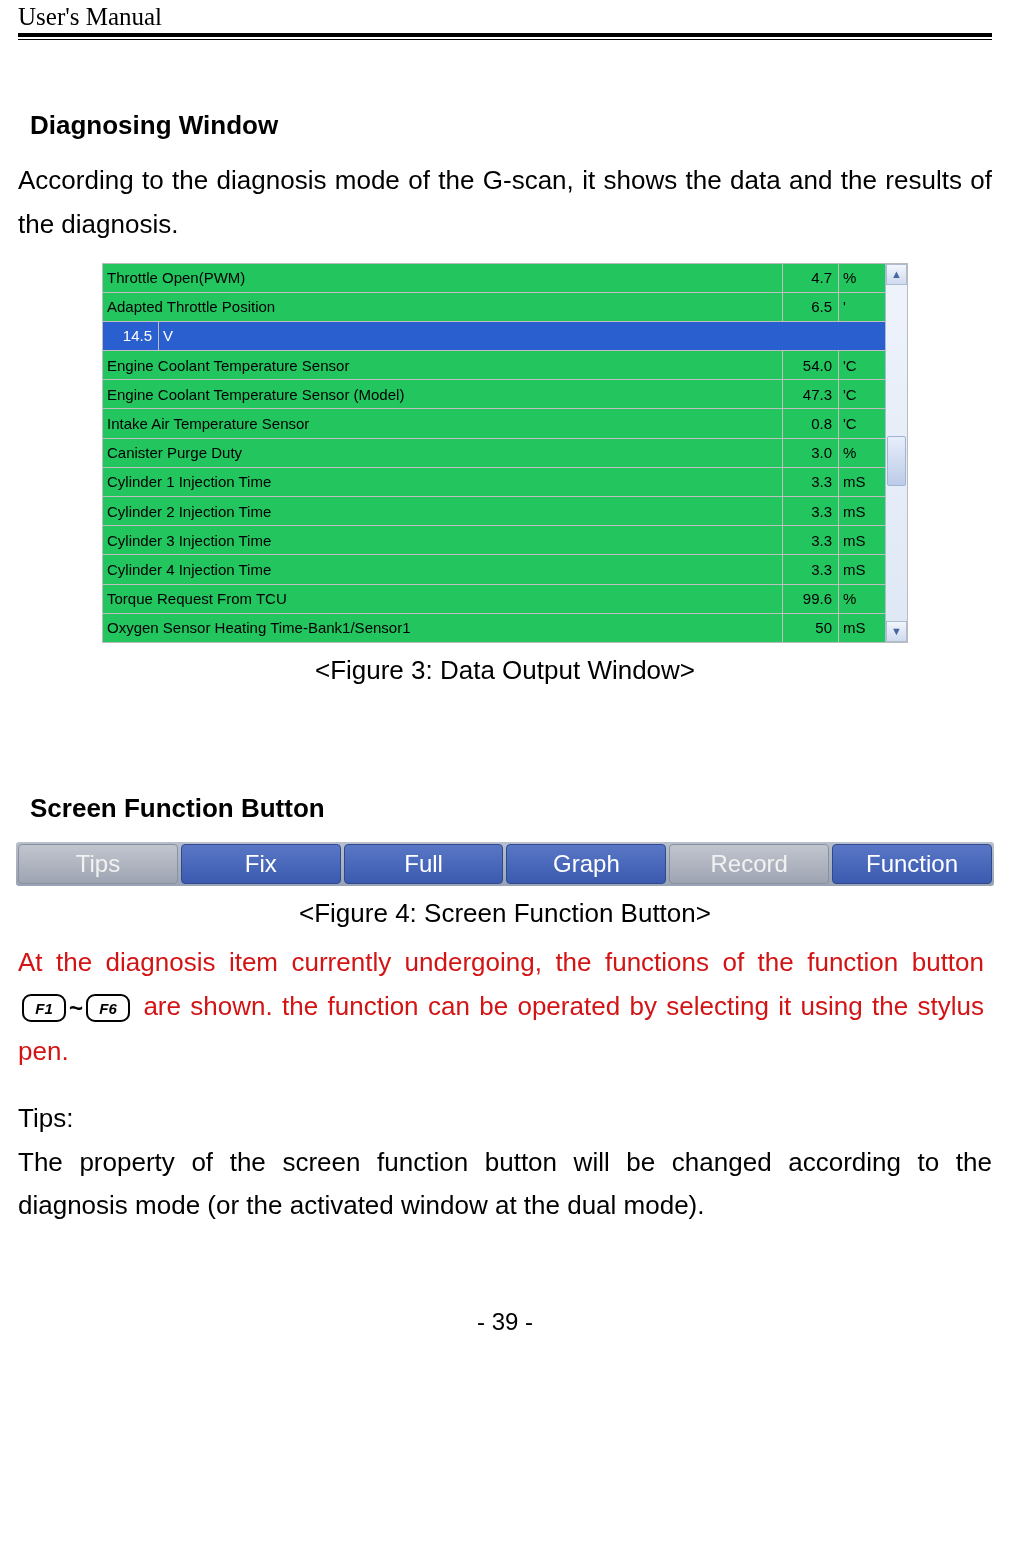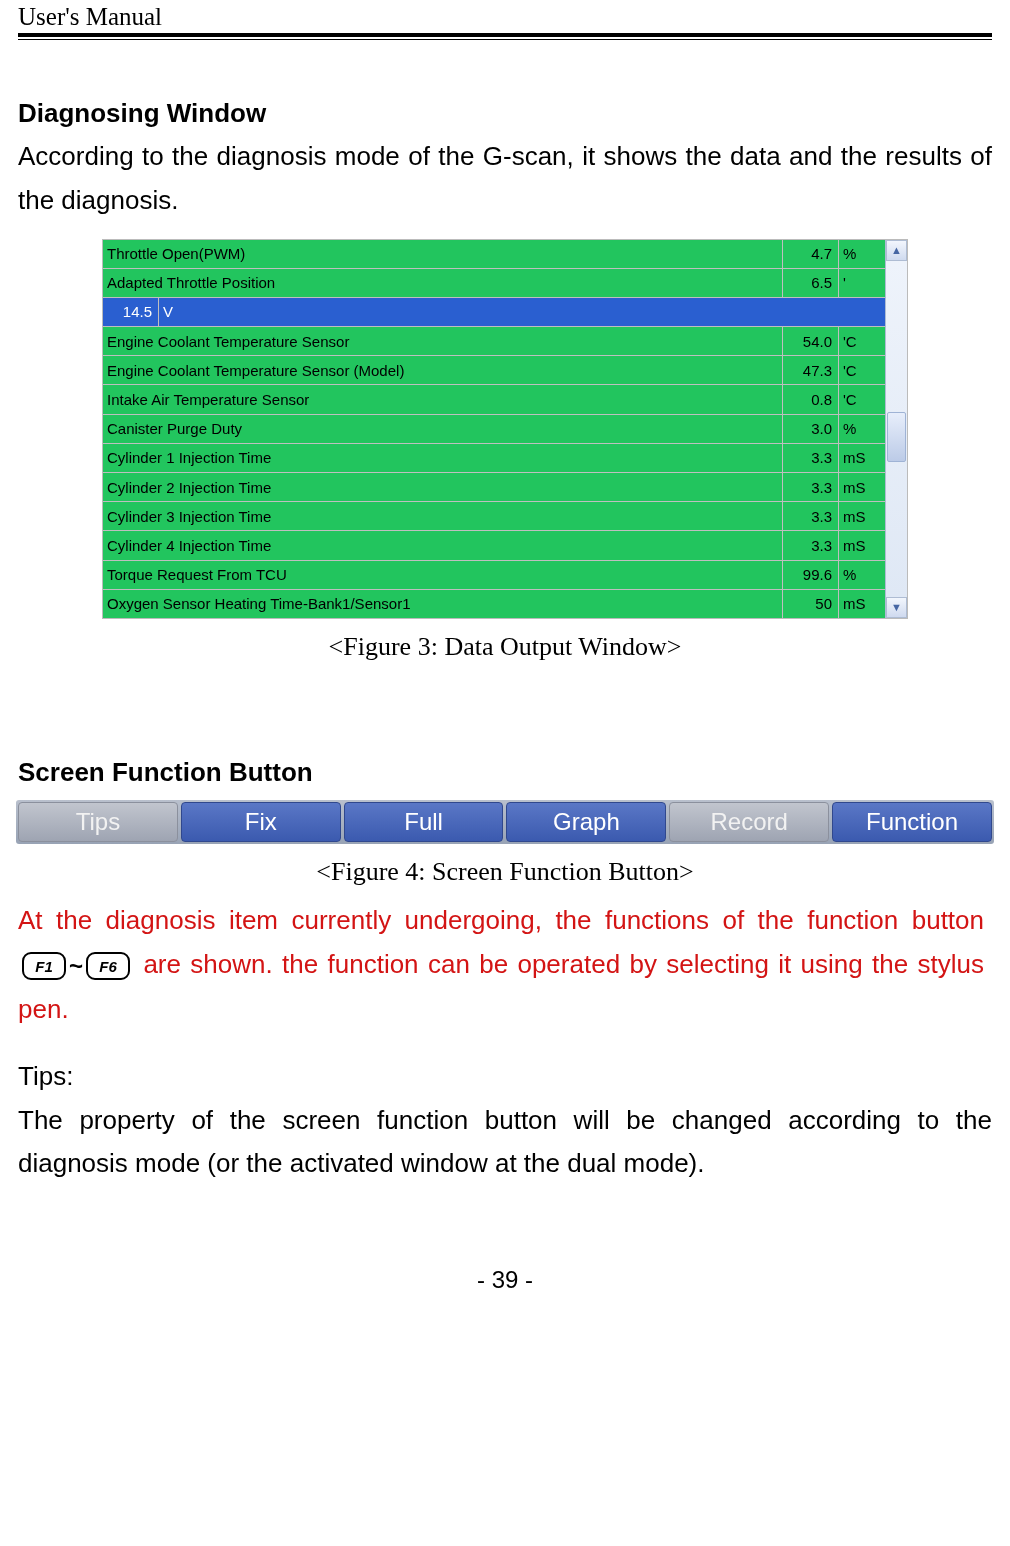--- a/index.html
+++ b/index.html
@@ -30,21 +30,21 @@
     }
     .content {
       padding-top: 52px;
       font-size: 26px;
       line-height: 1.68;
     }
     .section-title {
       font-family: Arial, sans-serif;
       font-weight: bold;
       font-size: 26px;
-      margin: 0;
+      margin: 12px;
     }
     .body-text {
       font-family: Arial, sans-serif;
       font-size: 26px;
       text-align: justify;
       margin: 0;
     }
     .fig-wrap {
       width: 806px;
       margin: 16px auto 0 auto;
@@ -92,21 +92,21 @@
     .sb-track { flex: 1; background: linear-gradient(#eef3fb, #dfe8f5); position: relative; }
     .sb-thumb {
       position: absolute;
       left: 1px; right: 1px;
       top: 45%; height: 50px;
       background: linear-gradient(#e7eefb, #bccbe7);
       border: 1px solid #9fb3d5;
       border-radius: 2px;
     }
     .caption {
-      font-family: Liberation Serif, serif;
+      font-family: Liberation Sans, sans-serif;
       font-size: 26px;
       text-align: center;
       margin-top: 6px;
     }
     .btn-bar {
       width: 978px;
       margin: 6px auto 0 -2px;
       display: flex;
       gap: 3px;
       background: linear-gradient(#b9c0cd, #98a3b5);

